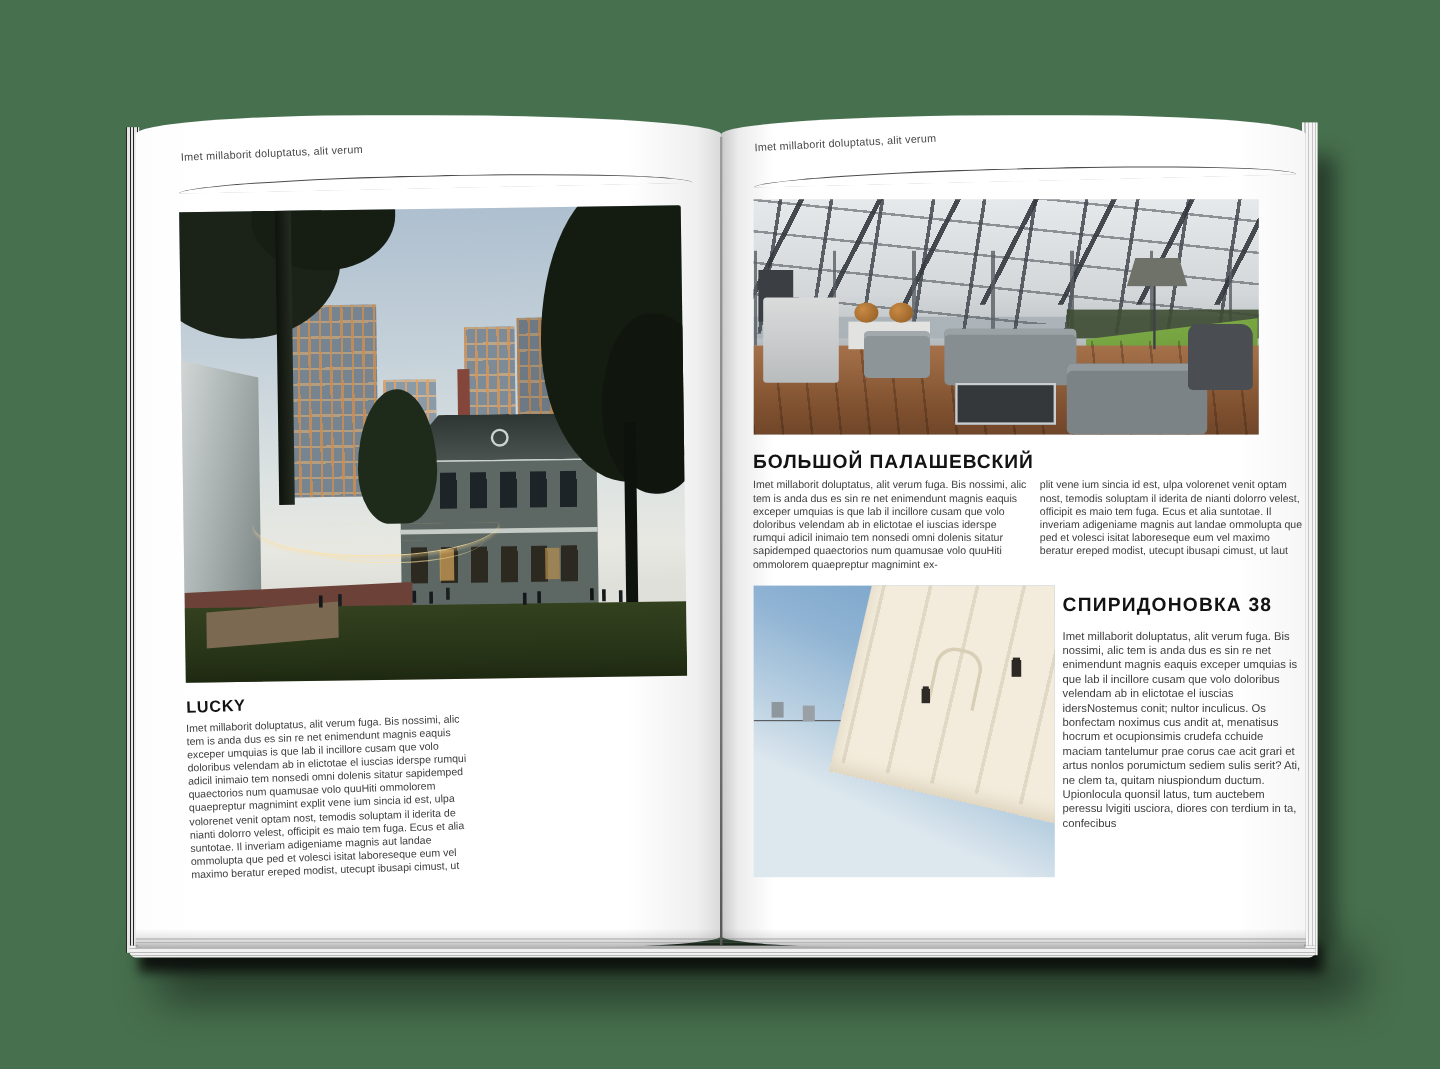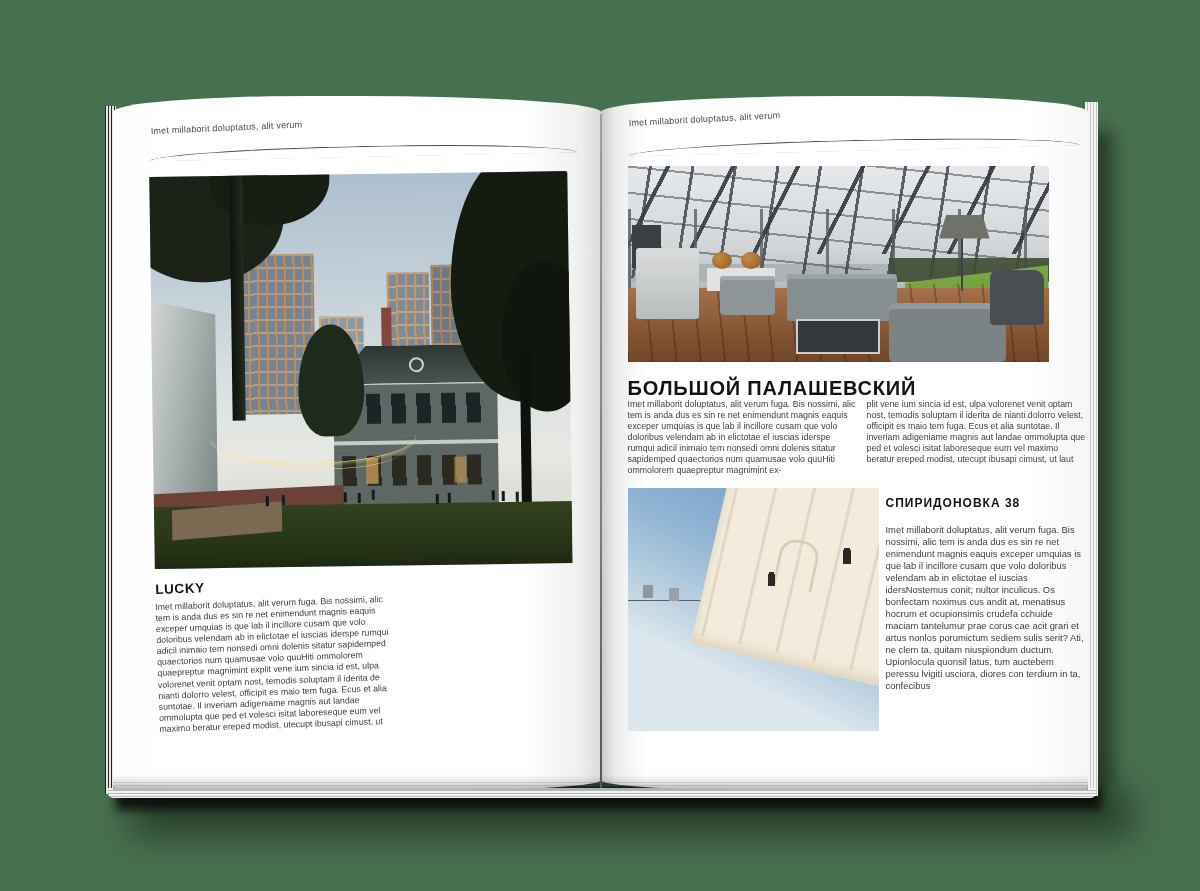--- a/index.html
+++ b/index.html
@@ -244,21 +244,21 @@
         <div class="pB-ball2"></div>
         <div class="pB-armchair"></div>
         <div class="pB-sofa"></div>
         <div class="pB-sofa2"></div>
         <div class="pB-table"></div>
         <div class="pB-lamp-pole"></div>
         <div class="pB-lamp"></div>
         <div class="pB-cover"></div>
       </div>
 
-      <div class="article-title" style="left:27px;top:281px;font-size:20px;letter-spacing:.8px;">БОЛЬШОЙ ПАЛАШЕВСКИЙ</div>
+      <div class="article-title" style="left:27px;top:281px;font-size:16px;letter-spacing:.8px;">БОЛЬШОЙ ПАЛАШЕВСКИЙ</div>
       <div class="body-text" style="left:27px;top:303px;width:230px;">Imet millaborit doluptatus, alit verum fuga. Bis nossimi, alic tem is anda dus es sin re net enimendunt magnis eaquis exceper umquias is que lab il incillore cusam que volo doloribus velendam ab in elictotae el iuscias iderspe rumqui adicil inimaio tem nonsedi omni dolenis sitatur sapidemped quaectorios num quamusae volo quuHiti ommolorem quaepreptur magnimint ex-</div>
       <div class="body-text" style="left:266px;top:303px;width:219px;">plit vene ium sincia id est, ulpa volorenet venit optam nost, temodis soluptam il iderita de nianti dolorro velest, officipit es maio tem fuga. Ecus et alia suntotae. Il inveriam adigeniame magnis aut landae ommolupta que ped et volesci isitat laboreseque eum vel maximo beratur ereped modist, utecupt ibusapi cimust, ut laut</div>
 
       <div class="photo photoC" style="left:27px;top:392px;width:251px;height:243px;">
         <div class="pC-rail"></div>
         <div class="pC-city"></div>
         <div class="pC-wall"></div>
         <div class="pC-pilasters"></div>
         <div class="pC-arch"></div>
         <div class="pC-lantern1"></div>
@@ -275,21 +275,21 @@
         <div class="pC-loungerback"></div>
         <div class="pC-chairs"></div>
         <div class="pC-table"></div>
         <div class="pC-tabletop"></div>
         <div class="pC-flowergreen"></div>
         <div class="pC-flowers"></div>
         <div class="pC-iron"></div>
         <div class="pC-iron2"></div>
       </div>
 
-      <div class="article-title" style="left:285px;top:400px;font-size:12px;letter-spacing:1px;">СПИРИДОНОВКА 38</div>
+      <div class="article-title" style="left:285px;top:400px;font-size:16px;letter-spacing:1px;">СПИРИДОНОВКА 38</div>
       <div class="body-text" style="left:285px;top:428px;width:201px;font-size:9.4px;line-height:1.28;">Imet millaborit doluptatus, alit verum fuga. Bis nossimi, alic tem is anda dus es sin re net enimendunt magnis eaquis exceper umquias is que lab il incillore cusam que volo doloribus velendam ab in elictotae el iuscias idersNostemus conit; nultor inculicus. Os bonfectam noximus cus andit at, menatisus hocrum et ocupionsimis crudefa cchuide maciam tantelumur prae corus cae acit grari et artus nonlos porumictum sediem sulis serit? Ati, ne clem ta, quitam niuspiondum ductum. Upionlocula quonsil latus, tum auctebem peressu lvigiti usciora, diores con terdium in ta, confecibus</div>
 
       <div class="curl"></div>
       <div class="curl-lines"></div>
     </div>
 
     <div class="spine-line"></div>
   </div>
 </div>
 

